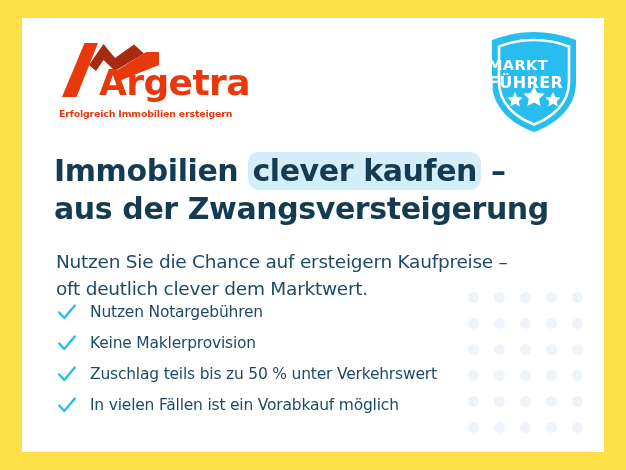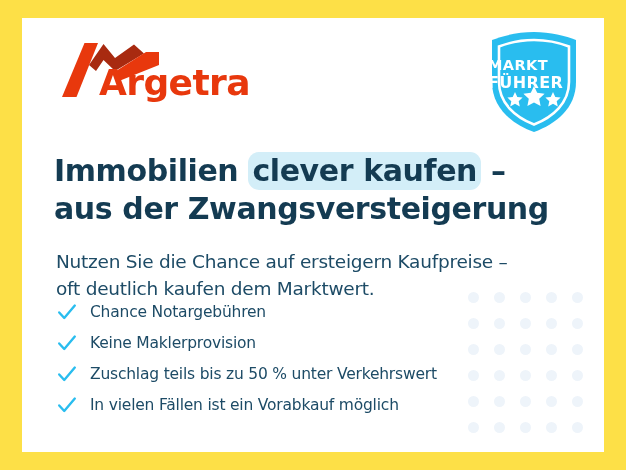--- a/index.html
+++ b/index.html
@@ -209,20 +209,21 @@
         <span></span>
       </div>
 
     <div class="logo">
       <svg class="logo-mark" width="105" height="58" viewBox="0 0 105 58">
         <path d="M26.5 3 L40 3 L18.5 57 L4 57 Z" fill="#e8380d"></path>
         <path d="M31 25 L45.5 4 L57 18 L76 4.5 L86 13.5 L57 31 L45.5 20 L38 31 Z" fill="#a82a10"></path>
         <path d="M58 31 L88 12 L101 12 L101 25 L61 41 Z" fill="#e8380d"></path>
       </svg>
       <div class="logo-word">Argetra</div>
+      <div class="logo-tagline">Erfolgreich Immobilien ersteigern</div>
     </div>
 
     <div class="badge">
       <svg width="92" height="104" viewBox="0 0 92 104">
         <path d="M46 2 C62 2 78 6 88 10 L88 52 C88 78 68 94 46 102 C24 94 4 78 4 52 L4 10 C14 6 30 2 46 2 Z" fill="#29bdef"></path>
         <path d="M46 10 C59 10 72 13 81 16.5 L81 52 C81 73 65 87 46 94.5 C27 87 11 73 11 52 L11 16.5 C20 13 33 10 46 10 Z" fill="none" stroke="#ffffff" stroke-width="2.6"></path>
         <g fill="#ffffff">
           <polygon points="27,62 29.3,67 34.6,67.6 30.7,71.2 31.8,76.5 27,73.8 22.2,76.5 23.3,71.2 19.4,67.6 24.7,67 "></polygon>
           <polygon points="46,56 49.2,62.8 56.6,63.7 51.2,68.8 52.6,76.1 46,72.4 39.4,76.1 40.8,68.8 35.4,63.7 42.8,62.8 "></polygon>
           <polygon points="65,62 67.3,67 72.6,67.6 68.7,71.2 69.8,76.5 65,73.8 60.2,76.5 61.3,71.2 57.4,67.6 62.7,67 "></polygon>
@@ -232,29 +233,29 @@
       <div class="badge-text-bottom">FÜHRER</div>
     </div>
 
     <h1 class="headline">
       <span class="hl-line"><span>Immobilien </span><span class="hl-mark">clever kaufen</span><span> –</span></span>
       <span class="hl-line">aus der Zwangsversteigerung</span>
     </h1>
 
     <p class="sub">
       <span class="sub-line">Nutzen Sie die Chance auf ersteigern Kaufpreise –</span>
-      <span class="sub-line">oft deutlich kaufen dem Marktwert.</span>
+      <span class="sub-line">oft deutlich clever dem Marktwert.</span>
     </p>
 
     <ul class="benefits">
       <li>
         <svg class="check" viewBox="0 0 24 24">
           <path d="M3.5 12.5 L9 18.5 L20.5 5" fill="none" stroke="#29bdef" stroke-width="2.6" stroke-linecap="round" stroke-linejoin="round"></path>
         </svg>
-        <span class="benefit-label">Chance Notargebühren</span>
+        <span class="benefit-label">Nutzen Notargebühren</span>
       </li>
       <li>
         <svg class="check" viewBox="0 0 24 24">
           <path d="M3.5 12.5 L9 18.5 L20.5 5" fill="none" stroke="#29bdef" stroke-width="2.6" stroke-linecap="round" stroke-linejoin="round"></path>
         </svg>
         <span class="benefit-label">Keine Maklerprovision</span>
       </li>
       <li>
         <svg class="check" viewBox="0 0 24 24">
           <path d="M3.5 12.5 L9 18.5 L20.5 5" fill="none" stroke="#29bdef" stroke-width="2.6" stroke-linecap="round" stroke-linejoin="round"></path>

